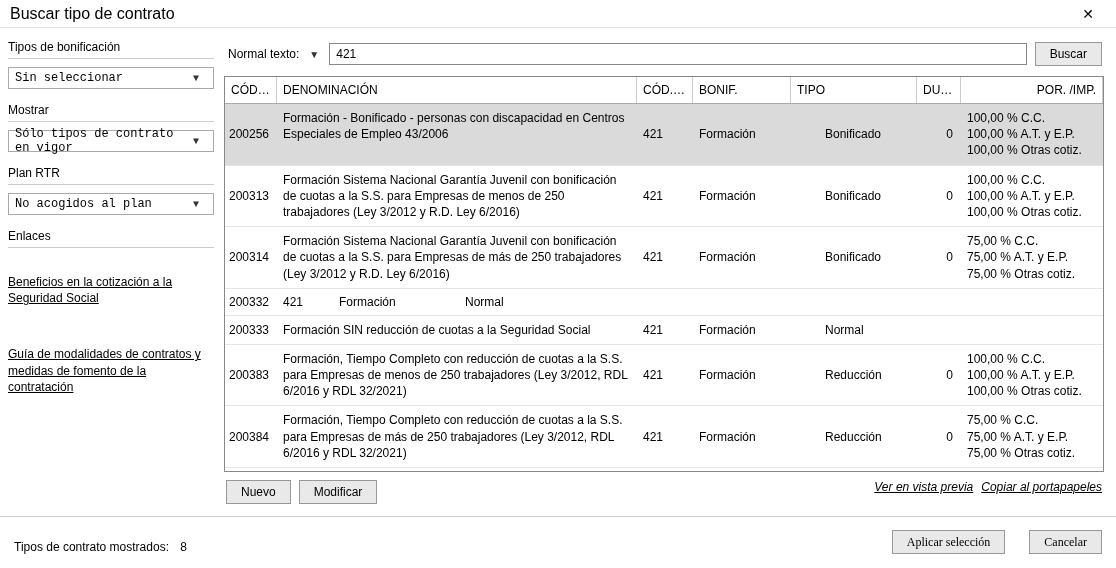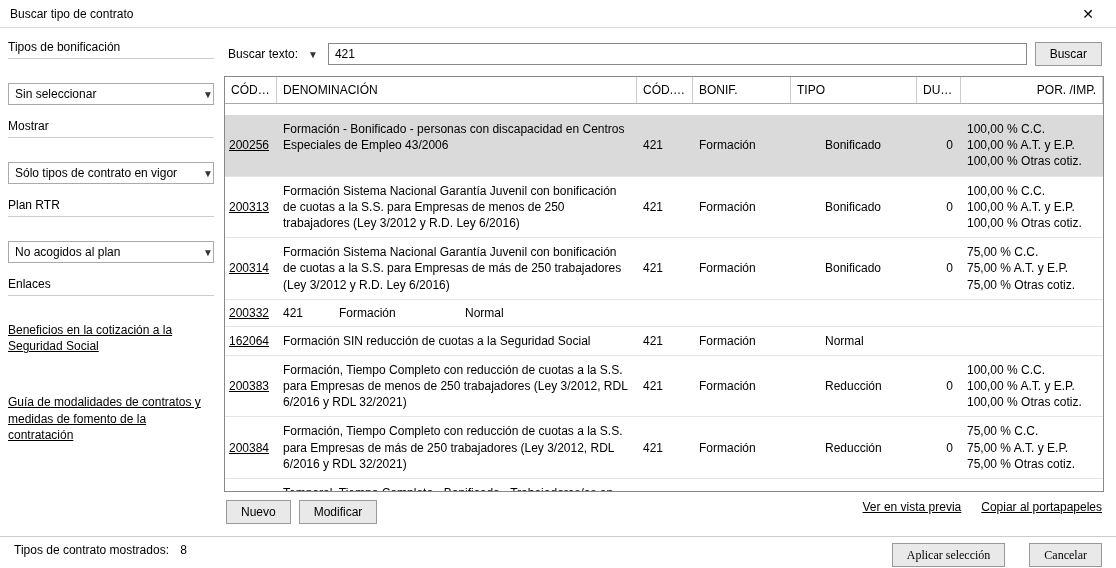--- a/index.html
+++ b/index.html
@@ -16,21 +16,21 @@
     flex-direction: column;
   }
   .titlebar {
     display: flex;
     align-items: center;
     justify-content: space-between;
     height: 28px;
     padding: 0 8px 0 10px;
     border-bottom: 1px solid #ddd;
   }
-  .titlebar .title { font-size: 12px; }
+  .titlebar .title { font-size: 16px; }
   .titlebar .close {
     font-family: sans-serif;
     font-size: 14px;
     width: 40px;
     text-align: center;
     cursor: pointer;
   }
   .body {
     flex: 1;
     display: flex;
@@ -54,23 +54,24 @@
     border-top: 1px solid #ccc;
     margin: 2px 0 6px 0;
   }
   .combo {
     display: flex;
     align-items: center;
     justify-content: space-between;
     border: 1px solid #aaa;
     background: #fff;
     height: 22px;
-    padding: 0 0 0 6px;
-    margin: 18px 0 8px 0;
-    cursor: pointer;
+    padding: 0 14px 0 6px;
+    margin: 2px 0 8px 0;
+    cursor: pointer;
+    font-family: Liberation Mono, monospace;
   }
   .combo .caret {
     font-size: 10px;
     color: #333;
   }
   .sidebar a.link {
     color: #000;
     text-decoration: underline;
     margin: 20px 0;
     line-height: 1.35;
@@ -115,21 +116,20 @@
     font: inherit;
     cursor: pointer;
   }
   .tablewrap {
     flex: 1;
     border: 1px solid #888;
     overflow: hidden;
     display: flex;
     flex-direction: column;
     min-height: 0;
-    gap: 11px;
   }
   .thead {
     display: flex;
     background: #fff;
     border-bottom: 1px solid #aaa;
     flex: 0 0 auto;
   }
   .th {
     border-right: 1px solid #ccc;
     padding: 6px 6px;
@@ -147,21 +147,21 @@
   .tr {
     display: flex;
     border-bottom: 1px solid #e5e5e5;
     align-items: stretch;
   }
   .tr.selected { background: #dadada; }
   .td {
     padding: 6px 6px;
     overflow: hidden;
   }
-  .td.codigo { text-align: left; padding-right: 8px; display:flex; align-items:center; justify-content:flex-end;text-decoration:underline;}
+  .td.codigo { text-align: left; padding-right: 8px; display:flex; align-items:center; justify-content:flex-end;}
   .td.denom { line-height: 1.35; }
   .td.codo { display:flex; align-items:center; }
   .td.tipo { display:flex; align-items:center; }
   .td.bonif { display:flex; align-items:center;text-align:center; }
   .td.dur { text-align: right; display:flex; align-items:center; justify-content:flex-end; padding-right:8px;}
   .td.por { text-align: left; line-height: 1.35; white-space: pre-line; }
 
   .col-codigo { width: 52px; flex: 0 0 52px; }
   .col-denom  { width: 360px; flex: 0 0 360px; }
   .col-codo   { width: 56px; flex: 0 0 56px; }
@@ -170,33 +170,33 @@
   .col-dur    { width: 44px; flex: 0 0 44px; }
   .col-por    { flex: 1 1 auto; }
 
   .belowtable {
     display: flex;
     align-items: flex-start;
     justify-content: space-between;
     padding: 8px 2px 4px 2px;
   }
   .belowtable .left { display:flex; gap:8px; }
-  .belowtable .right { display:flex; gap:20px; }
+  .belowtable .right { display:flex; gap:8px;font-style:italic; }
   .belowtable a {
     color: #000;
     text-decoration: underline;
     cursor: pointer;
   }
   .footer {
     border-top: 1px solid #ccc;
     display: flex;
-    align-items: flex-start;
+    align-items: flex-end;
     justify-content: space-between;
-    padding: 6px 14px;
-    height: 32px;
+    padding: 14px 14px;
+    height: 52px;
   }
   .footer .left { display:flex; align-items:center; gap:4px;}
   .footer .right { display:flex; gap:24px;font-family:Liberation Serif, serif; }
   ::-webkit-scrollbar { width: 16px; background:#f0f0f0;}
   ::-webkit-scrollbar-thumb { background:#c6c6c6; border:1px solid #aaa;}
 </style>
 </head>
 <body>
 
 <div class="titlebar">
@@ -229,21 +229,21 @@
     </div>
 
     <div class="section-label">Enlaces</div>
     <hr class="section-sep">
     <a class="link">Beneficios en la cotización a la Seguridad Social</a>
     <a class="link">Guía de modalidades de contratos y medidas de fomento de la contratación</a>
   </div>
 
   <div class="main">
     <div class="searchrow">
-      <span class="lbl">Buscar texto:</span>
+      <span class="lbl">Normal texto:</span>
       <span class="drop">▼</span>
       <input type="text" value="421" style="">
       <button class="btn">Buscar</button>
     </div>
 
     <div class="tablewrap">
       <div class="thead">
         <div class="th col-codigo">CÓDI...</div>
         <div class="th col-denom">DENOMINACIÓN</div>
         <div class="th col-codo">CÓD.O...</div>
@@ -288,21 +288,21 @@
           </div>
           <div class="tr">
             <div class="td codigo col-codigo">200332</div>
             <div class="td codo col-codo">421</div>
             <div class="td tipo col-tipo">Formación</div>
             <div class="td bonif col-bonif">Normal</div>
             <div class="td dur col-dur"></div>
             <div class="td por col-por"></div>
           </div>
           <div class="tr">
-            <div class="td codigo col-codigo">162064</div>
+            <div class="td codigo col-codigo">200333</div>
             <div class="td denom col-denom">Formación SIN reducción de cuotas a la Seguridad Social</div>
             <div class="td codo col-codo">421</div>
             <div class="td tipo col-tipo">Formación</div>
             <div class="td bonif col-bonif">Normal</div>
             <div class="td dur col-dur"></div>
             <div class="td por col-por"></div>
           </div>
           <div class="tr">
             <div class="td codigo col-codigo">200383</div>
             <div class="td denom col-denom">Formación, Tiempo Completo con reducción de cuotas a la S.S. para Empresas de menos de 250 trabajadores (Ley 3/2012, RDL 6/2016 y RDL 32/2021)</div>

